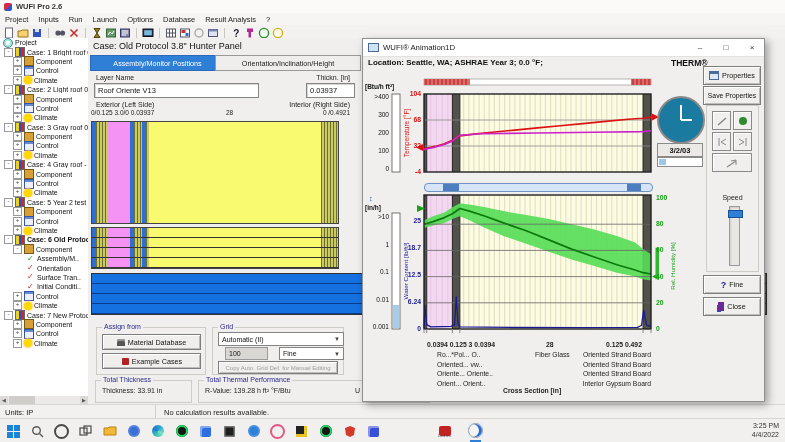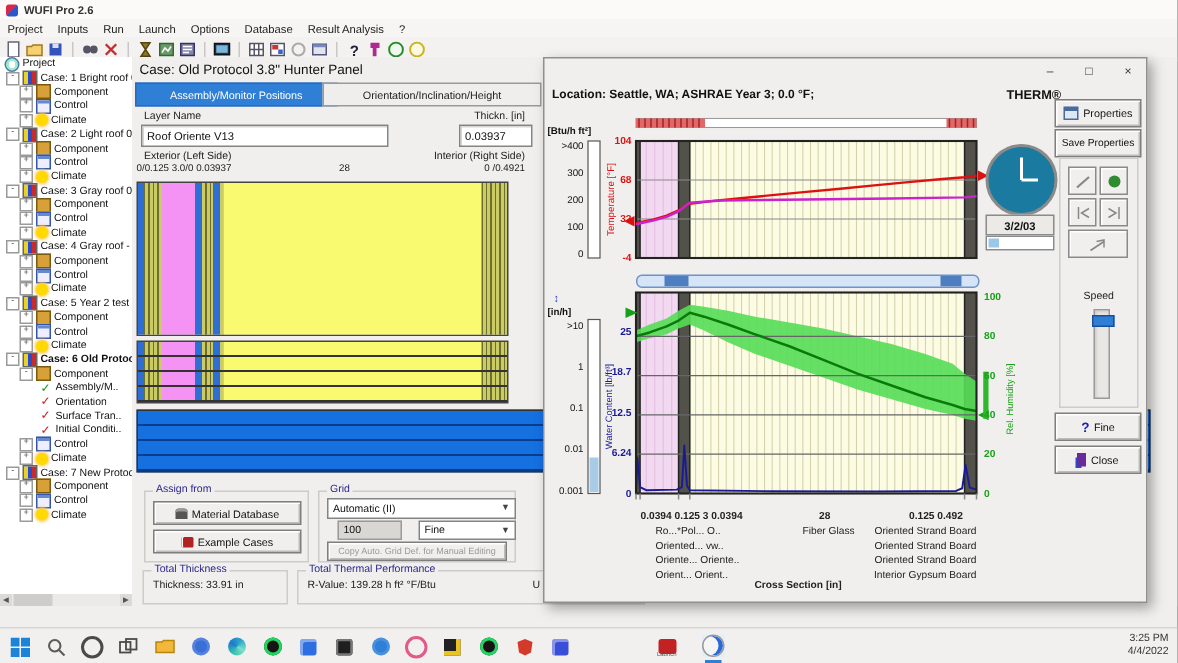--- a/index.html
+++ b/index.html
@@ -465,22 +465,30 @@
       <div class="gtitle">Total Thickness</div>
       <div class="abs flabel" style="left:6px;top:6px;">Thickness: 33.91 in</div>
     </div>
     <div class="groupbox" style="left:110px;top:342px;width:230px;height:21px;">
       <div class="gtitle">Total Thermal Performance</div>
       <div class="abs flabel" style="left:6px;top:6px;">R-Value: 139.28 h ft² °F/Btu</div>
     </div>
     <div class="abs flabel" style="left:267px;top:349px;">U</div>
   </div>
 
+  <div class="abs statusbar">
+    <div class="cell1">Units: IP</div>
+    <div class="cell2">No calculation results available.</div>
+  </div>
 
   <div class="abs dialog">
+    <div class="abs dtitle">
+      <span style="width:9px;height:7px;background:#cfe2f2;border:1px solid #4a6a9a;display:inline-block;"></span>
+      <span>WUFI® Animation1D</span>
+    </div>
     <div class="dbtn" style="left:326px;">–</div>
     <div class="dbtn" style="left:352px;">□</div>
     <div class="dbtn" style="left:378px;">×</div>
 
     <div class="abs dheader">Location: Seattle, WA; ASHRAE Year 3; 0.0 °F;</div>
     <div class="abs dbrand">THERM®</div>
 
     <svg id="temp-chart" class="abs" style="left:0;top:38px;" width="340" height="106">
         <rect x="61" y="2" width="227" height="6" fill="#fff" stroke="#999" stroke-width="0.7"></rect>
         <rect x="61" y="2" width="46" height="6" fill="#e06868"></rect>

